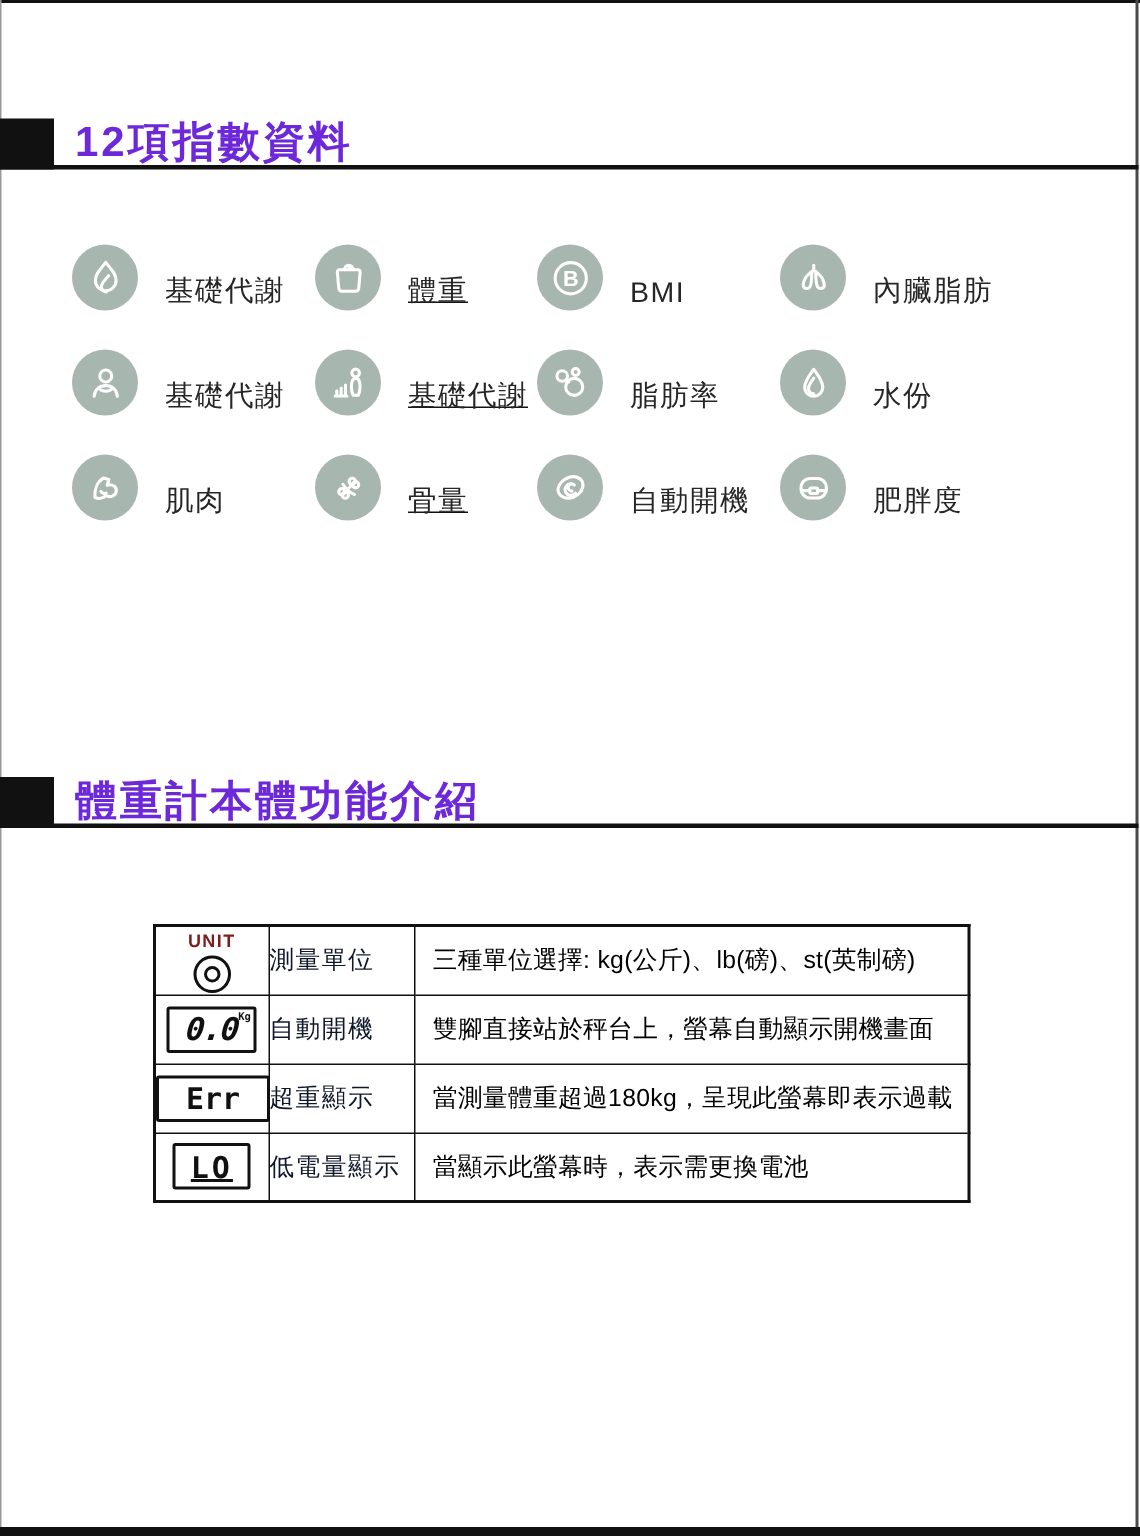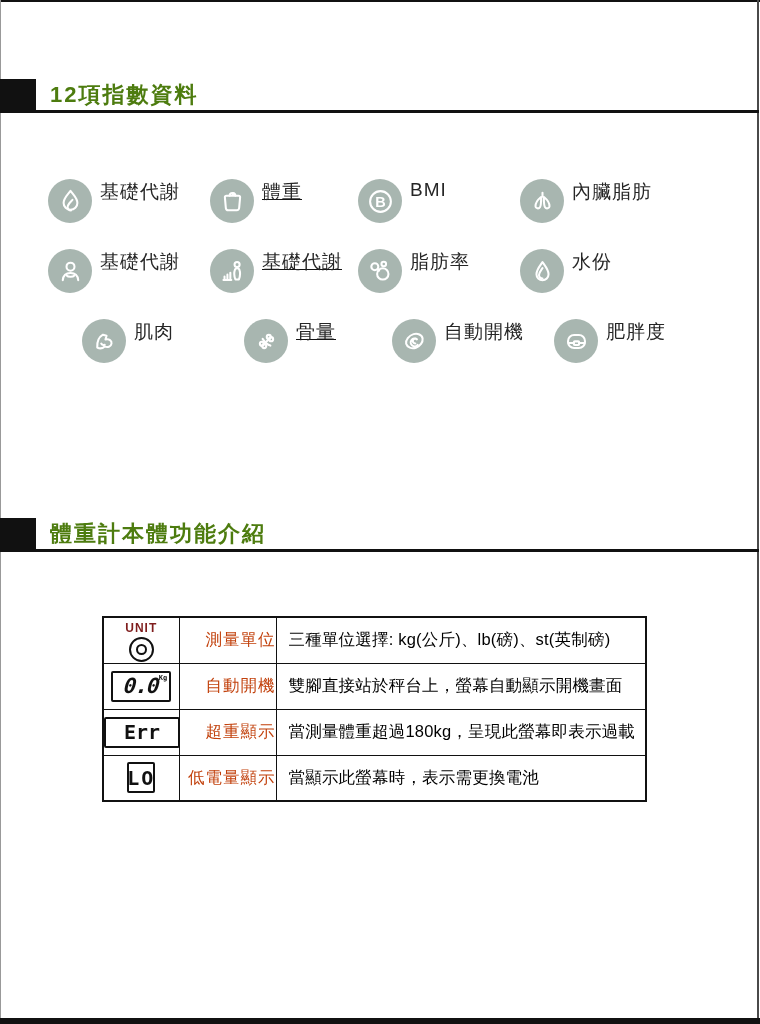--- a/index.html
+++ b/index.html
@@ -11,63 +11,63 @@
   
   .frame-top    { position:absolute; top:0; left:0; right:0; height:2px; background:#111; }
   .frame-left   { position:absolute; top:0; left:0; width:1px; bottom:6px; background:#999; }
   .frame-right  { position:absolute; top:0; right:1px; width:2px; bottom:6px; background:#4a4a4a; }
   .frame-bottom { position:absolute; left:0; right:0; bottom:0; height:6px; background:#111; }
 
   
   .marker { position:absolute; left:0; width:36px; height:34px; background:#111; }
   .m1 { top:79px; } .m2 { top:518px; }
   .sec-title { position:absolute; left:50px; height:32px; line-height:32px;
-               font-size:22px; font-weight:bold; letter-spacing:2px; color:#4d7c0f; }
+               font-size:28px; font-weight:bold; letter-spacing:2px; color:#6d28d9; }
   .t1 { top:79px; } .t2 { top:518px; }
   .rule { position:absolute; left:0; right:1px; height:3px; background:#111; }
   .r1 { top:110px; } .r2 { top:549px; }
 
   
   .icons-row { position:absolute; left:0; right:0; height:44px; }
-  .row-a { top:163px; } .row-b { top:233px; } .row-c { top:303px;margin-left:34px; }
-  .item { position:absolute; top:16px; display:flex; align-items:flex-start; gap:8px; }
+  .row-a { top:163px; } .row-b { top:233px; } .row-c { top:303px; }
+  .item { position:absolute; top:0; display:flex; align-items:flex-end; gap:18px; }
   .col1 { left:48px; } .col2 { left:210px;text-decoration:underline; } .col3 { left:358px; } .col4 { left:520px; }
   .badge { width:44px; height:44px; border-radius:50%; background:var(--icon-bg);
            display:flex; align-items:center; justify-content:center; flex:0 0 auto; }
   .badge svg { width:29px; height:29px; stroke:#fff; fill:none;
                stroke-width:1.7; stroke-linecap:round; stroke-linejoin:round; }
   .badge svg text { stroke:none; fill:#fff; font-family:"Liberation Sans",sans-serif; }
   .ilabel { font-size:19px; letter-spacing:1px; color:#262626; white-space:nowrap; }
 
   
   table.fn { position:absolute; left:102px; top:616px; width:545px;
              border-collapse:collapse; table-layout:fixed; border:2.4px solid #111; }
   table.fn td { border:1.6px solid #111; height:46px; vertical-align:middle; }
   td.c-icon { width:76px; text-align:center; }
-  td.c-name { width:97px; text-align:right; font-size:16.5px; letter-spacing:1px; color:#c2410c; }
+  td.c-name { width:97px; text-align:left; font-size:16.5px; letter-spacing:1px; color:#0f172a; }
   td.c-desc { font-size:16.5px; color:#000000; padding-left:12px; letter-spacing:0.2px;
               white-space:nowrap; overflow:hidden; }
 
   
   .unit-wrap { display:inline-block; line-height:1; }
   .unit-word { font-size:12px; font-weight:bold; letter-spacing:1px; color:#7f1d1d;text-align:right; }
   .unit-ring { width:25px; height:25px; border:2.6px solid #111; border-radius:50%;
                margin:2px auto 0; display:flex; align-items:center; justify-content:center; }
   .unit-ring-inner { width:11px; height:11px; border:2.6px solid #111; border-radius:50%; }
 
   
   .lcd { display:inline-flex; align-items:center; justify-content:center;
          border:2.6px solid #111; border-radius:2px; background:#fff; position:relative;
          font-family:"DejaVu Sans Mono","Liberation Mono",monospace; font-weight:bold; color:#111; }
   .lcd-on   { width:60px; height:31px; font-size:21px; }
   .lcd-on .val { font-style:italic; transform:skewX(-6deg); letter-spacing:-1px; }
   .lcd-kg   { position:absolute; top:1px; right:2px; font-size:7px; font-style:normal; letter-spacing:0;margin-left:28px; }
   .lcd-off  { width:52px; height:27px; }
   .lcd-err  { width:76px; height:31px; font-size:20px; letter-spacing:0; }
-  .lcd-lo   { width:28px; height:31px; font-size:20px; letter-spacing:2px; }
+  .lcd-lo   { width:52px; height:31px; font-size:20px; letter-spacing:2px;text-decoration:underline; }
 </style>
 </head>
 <body>
 
 <div class="page">
 
   <div class="frame-top"></div>
   <div class="frame-left"></div>
   <div class="frame-right"></div>
   <div class="frame-bottom"></div>

